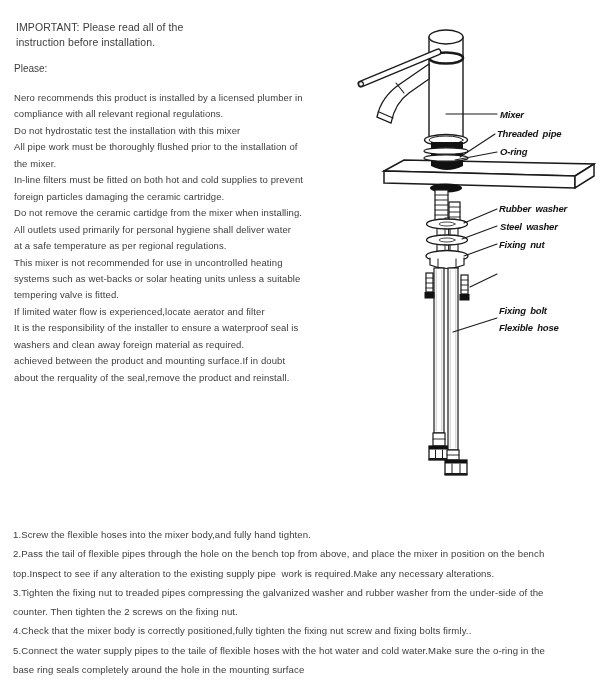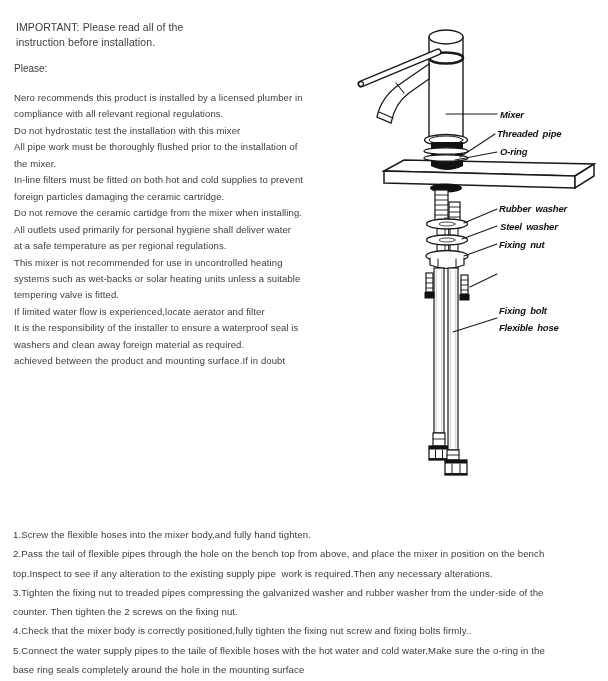--- a/index.html
+++ b/index.html
@@ -61,26 +61,27 @@
       <div>Do not remove the ceramic cartidge from the mixer when installing.</div>
       <div>All outlets used primarily for personal hygiene shall deliver water</div>
       <div>at a safe temperature as per regional regulations.</div>
       <div>This mixer is not recommended for use in uncontrolled heating</div>
       <div>systems such as wet-backs or solar heating units unless a suitable</div>
       <div>tempering valve is fitted.</div>
       <div>If limited water flow is experienced,locate aerator and filter</div>
       <div>It is the responsibility of the installer to ensure a waterproof seal is</div>
       <div>washers and clean away foreign material as required.</div>
       <div>achieved between the product and mounting surface.If in doubt</div>
+      <div>about the rerquality of the seal,remove the product and reinstall.</div>
     </div>
 
   <div class="steps line-list">
       <div>1.Screw the flexible hoses into the mixer body,and fully hand tighten.</div>
       <div>2.Pass the tail of flexible pipes through the hole on the bench top from above, and place the mixer in position on the bench</div>
-      <div>top.Inspect to see if any alteration to the existing supply pipe  work is required.Then any necessary alterations.</div>
+      <div>top.Inspect to see if any alteration to the existing supply pipe  work is required.Make any necessary alterations.</div>
       <div>3.Tighten the fixing nut to treaded pipes compressing the galvanized washer and rubber washer from the under-side of the</div>
       <div>counter. Then tighten the 2 screws on the fixing nut.</div>
       <div>4.Check that the mixer body is correctly positioned,fully tighten the fixing nut screw and fixing bolts firmly..</div>
       <div>5.Connect the water supply pipes to the taile of flexible hoses with the hot water and cold water.Make sure the o-ring in the</div>
       <div>base ring seals completely around the hole in the mounting surface</div>
       <div>6.Test for any leaks.</div>
     </div>
 
   <svg class="diagram-svg" viewBox="340 5 268 475" xmlns="http://www.w3.org/2000/svg">
     <g stroke="#1a1a1a" fill="none" stroke-width="1.4" stroke-linecap="round">

